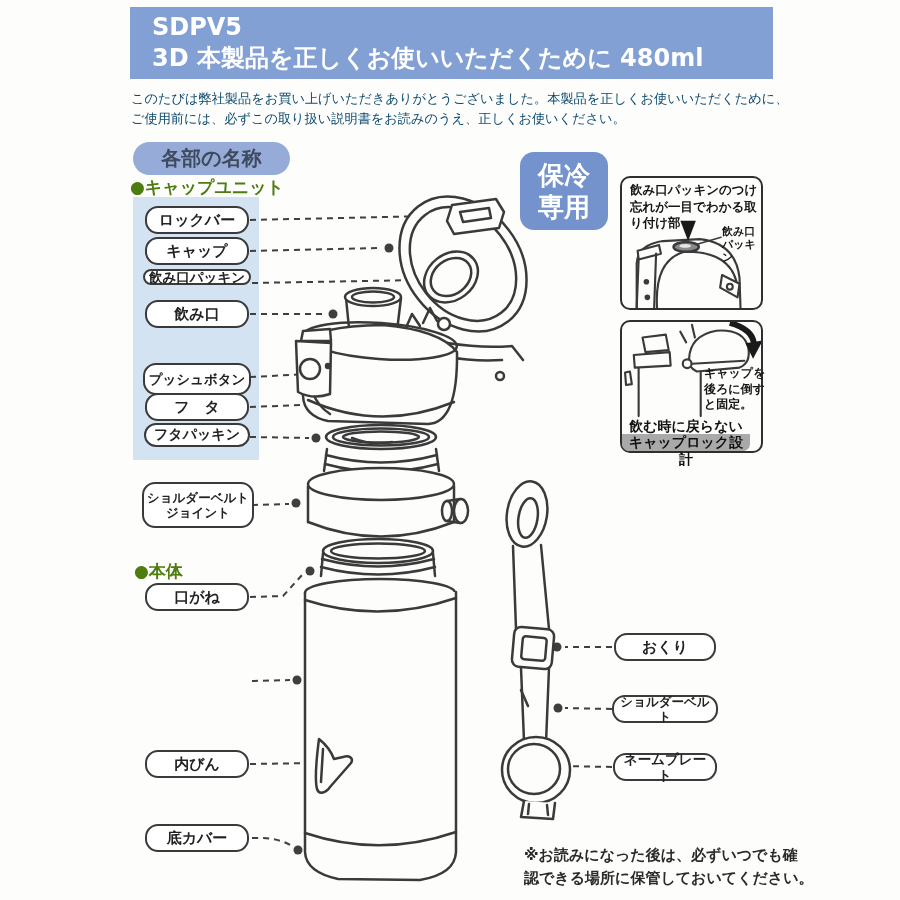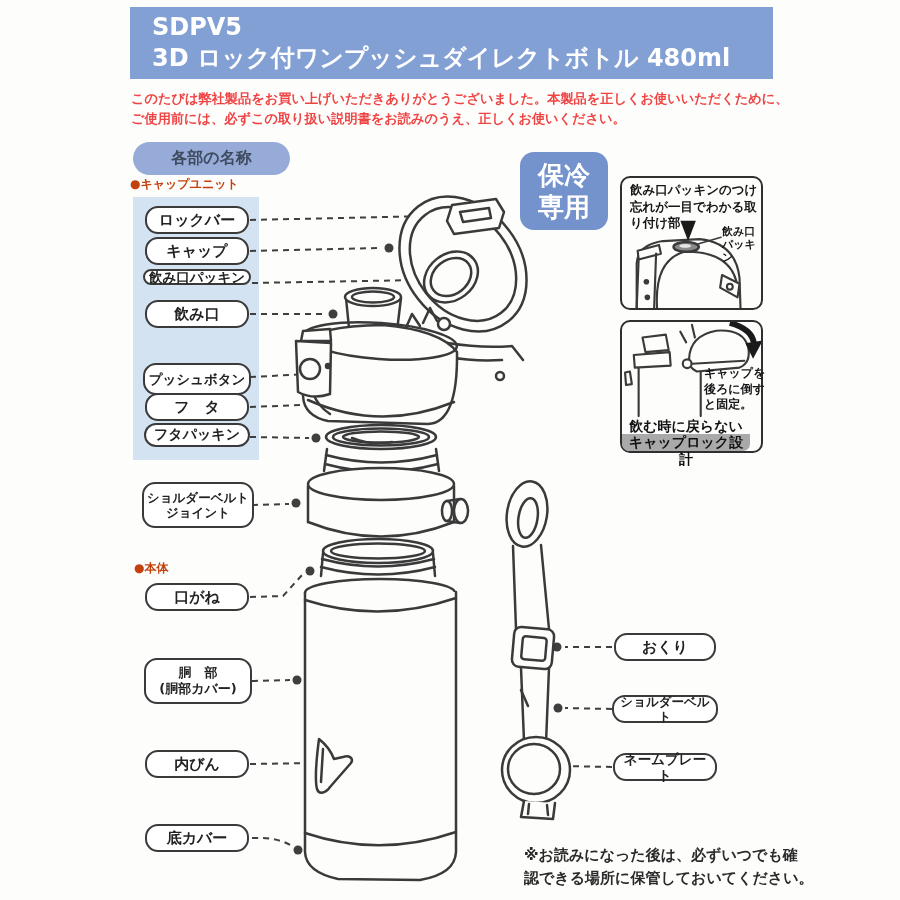--- a/index.html
+++ b/index.html
@@ -5,25 +5,25 @@
   :root{
     --header_bg:#82A0D3; --badge_bg:#97ABD8; --badge_text:#3E4A5E;
     --panel_bg:#D4E3F1; --cold_bg:#7492CB; --banner_bg:#A9A9A9; --ink:#3A3A3A;
   }
   html,body{margin:0;padding:0;}
   body{font-family:"DejaVu Sans","Liberation Sans",sans-serif;background:#fff;}
   .page{position:relative;width:900px;height:900px;background:#fdfdfc;overflow:hidden;color:#1a1a1a;}
   .abs{position:absolute;}
   .header{left:130px;top:7px;width:643px;height:72px;background:var(--header_bg);
           color:#fff;font-weight:bold;padding:5px 0 0 22px;box-sizing:border-box;line-height:31px;font-size:24px;}
-  .intro{left:131px;top:89px;width:660px;font-size:13.2px;font-weight:700;line-height:1.5;
-         color:#ef4444;white-space:pre-line;letter-spacing:0;}
+  .intro{left:131px;top:89px;width:660px;font-size:13.2px;font-weight:400;line-height:1.5;
+         color:#0c4a6e;white-space:pre-line;letter-spacing:0;}
   .badge{left:133px;top:142px;width:157px;height:33px;background:var(--badge_bg);border-radius:17px;
-         color:var(--badge_text);font-size:16px;font-weight:bold;display:flex;align-items:center;justify-content:center;}
-  .heading{font-size:12px;font-weight:bold;color:#c2410c;}
+         color:var(--badge_text);font-size:20px;font-weight:bold;display:flex;align-items:center;justify-content:center;}
+  .heading{font-size:17px;font-weight:bold;color:#4d7c0f;}
   .panel{left:133px;top:197px;width:126px;height:263px;background:var(--panel_bg);}
   .plabel{position:absolute;box-sizing:border-box;background:#fff;border:2px solid var(--ink);
           border-radius:13px;display:flex;align-items:center;justify-content:center;text-align:center;
           font-size:15px;font-weight:600;color:#222;white-space:pre-line;line-height:1.22;padding:1px 2px;z-index:5;}
   svg.layer{position:absolute;left:0;top:0;pointer-events:none;z-index:3;}
   .cold{left:520px;top:152px;width:88px;height:78px;background:var(--cold_bg);border-radius:14px;
         color:#fff;font-size:26px;font-weight:bold;line-height:1.25;display:flex;align-items:center;
         justify-content:center;text-align:center;white-space:pre-line;z-index:4;}
   .cbox{position:absolute;box-sizing:border-box;border:2.5px solid #2f2f2f;border-radius:10px;z-index:4;margin-top:33px;}
   .cbox svg{position:absolute;left:0;top:0;width:100%;height:100%;}
@@ -39,21 +39,21 @@
   .footer-note{left:524px;top:844px;width:362px;font-size:15px;font-weight:600;line-height:1.5;
                color:#2a2a2a;white-space:pre-line;}
 </style>
 </head>
 <body>
 
 <div class="page">
 
   <div class="abs header">
     <div>SDPV5</div>
-    <div>3D ロック付ワンプッシュダイレクトボトル 480ml</div>
+    <div>3D 本製品を正しくお使いいただくために 480ml</div>
   </div>
 
   <div class="abs intro">このたびは弊社製品をお買い上げいただきありがとうございました。本製品を正しくお使いいただくために、
 ご使用前には、必ずこの取り扱い説明書をお読みのうえ、正しくお使いください。</div>
 
   <div class="abs badge">各部の名称</div>
   <div class="abs heading" style="left:130px;top:176px;">●キャップユニット</div>
   <div class="abs heading" style="left:134px;top:560px;">●本体</div>
 
   <div class="abs panel"></div>
@@ -194,22 +194,20 @@
   <div class="plabel" style="left:145px;top:206px;width:104px;height:28px;">ロックバー</div>
   <div class="plabel" style="left:145px;top:237px;width:104px;height:28px;">キャップ</div>
   <div class="plabel" style="left:143px;top:269px;width:108px;height:16px;font-size:13.5px;">飲み口パッキン</div>
   <div class="plabel" style="left:145px;top:300px;width:104px;height:28px;">飲み口</div>
   <div class="plabel" style="left:143px;top:363px;width:108px;height:32px;font-size:13.5px;">プッシュボタン</div>
   <div class="plabel" style="left:145px;top:393px;width:104px;height:28px;">フ　タ</div>
   <div class="plabel" style="left:144px;top:423px;width:106px;height:24px;font-size:14px;">フタパッキン</div>
   <div class="plabel" style="left:142px;top:482px;width:112px;height:46px;font-size:12.5px;">ショルダーベルト
 ジョイント</div>
   <div class="plabel" style="left:145px;top:583px;width:104px;height:28px;">口がね</div>
-  <div class="plabel" style="left:144px;top:658px;width:108px;height:46px;font-size:13px;">胴　部
-(胴部カバー)</div>
   <div class="plabel" style="left:145px;top:750px;width:104px;height:28px;">内びん</div>
   <div class="plabel" style="left:145px;top:824px;width:104px;height:28px;">底カバー</div>
 
   <div class="plabel" style="left:614px;top:633px;width:102px;height:28px;">おくり</div>
   <div class="plabel" style="left:612px;top:695px;width:106px;height:28px;font-size:12.5px;">ショルダーベルト</div>
   <div class="plabel" style="left:613px;top:753px;width:104px;height:28px;font-size:13.5px;">ネームプレート</div>
 
   <div class="cbox" style="left:620px;top:143px;width:143px;height:134px;">
     <svg viewBox="620 143 143 134">
       <g stroke="#3a3a3a" stroke-width="2.2" stroke-linejoin="round" stroke-linecap="round" fill="none">

